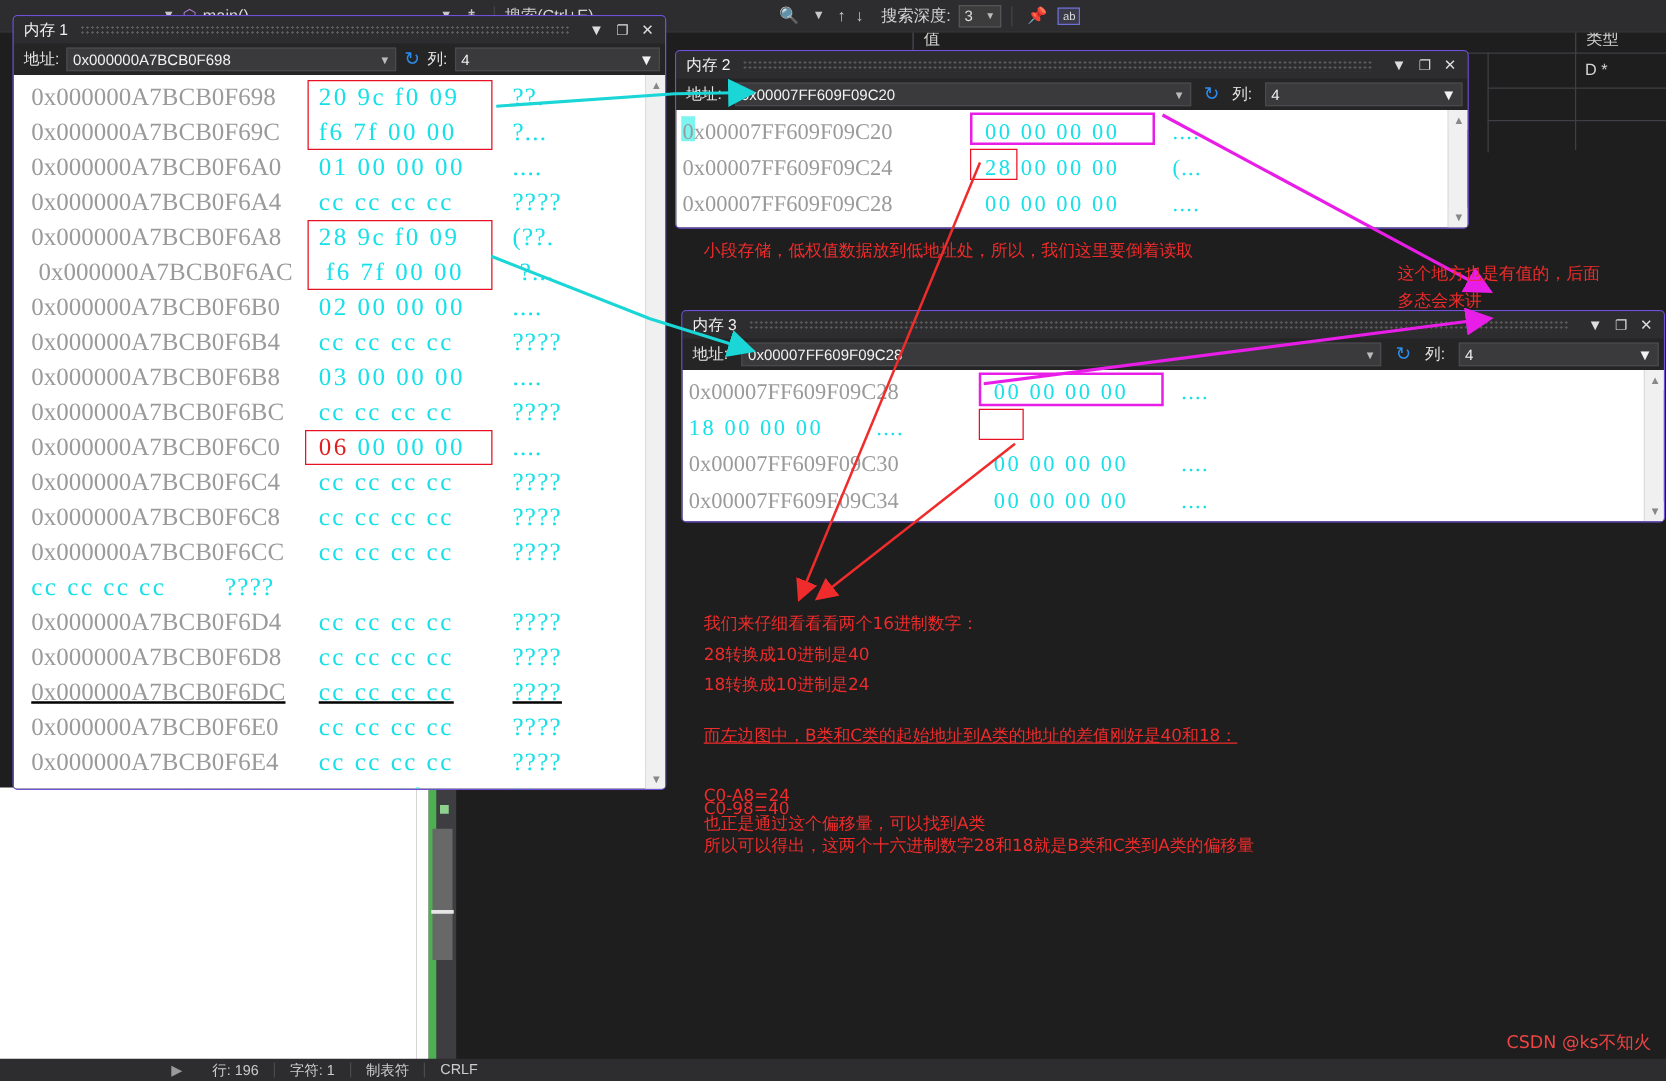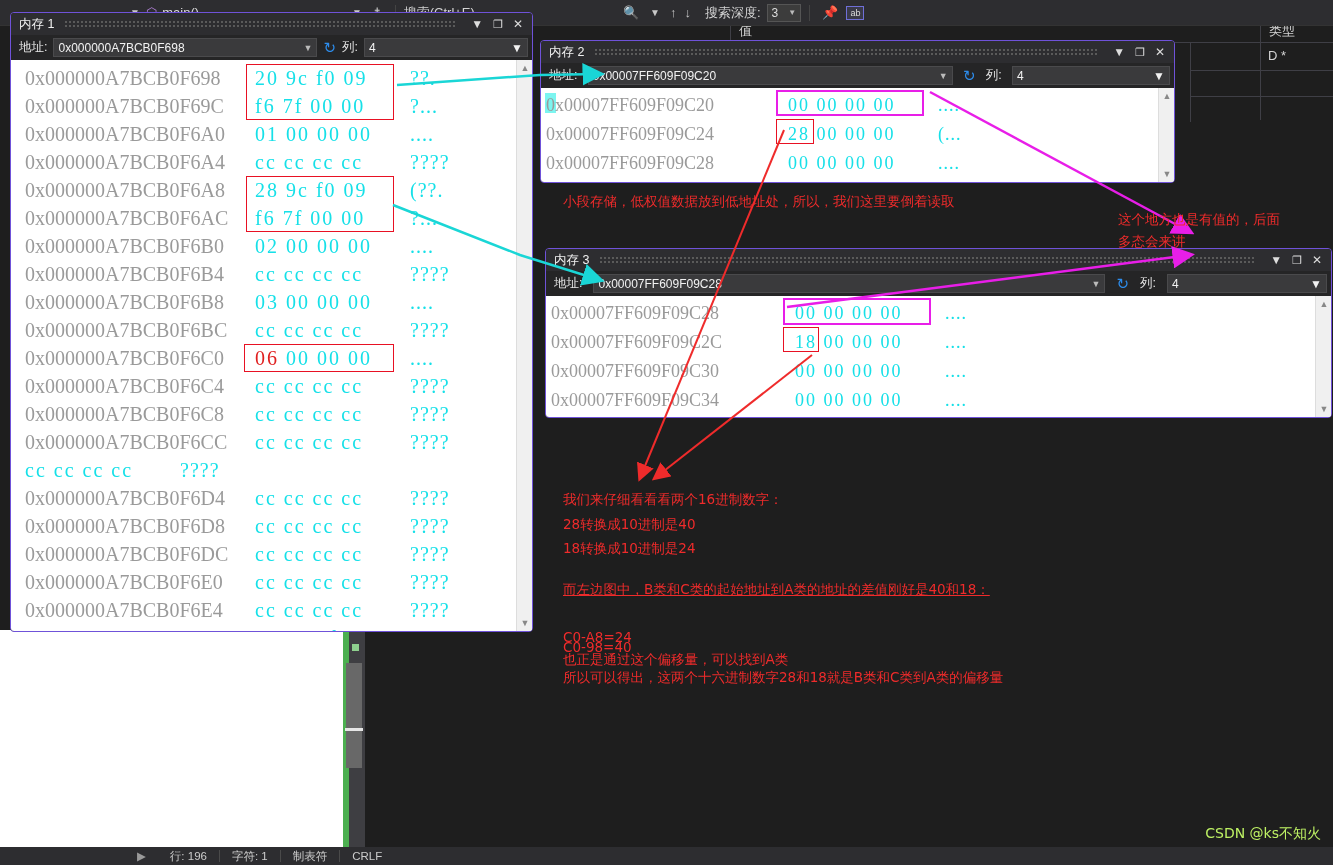--- a/index.html
+++ b/index.html
@@ -144,21 +144,21 @@
   .anno {
     position: absolute; color: #ef2b2b; font-size: 13.5px; line-height: 22px;
     white-space: pre; font-family: "DejaVu Sans", sans-serif;
   }
 
   .overlay-svg {
     position: absolute; left: 0; top: 0; width: 1333px; height: 865px;
     pointer-events: none;
   }
   .watermark {
-    position: absolute; right: 12px; bottom: 22px; color: #bef264;
+    position: absolute; right: 12px; bottom: 22px; color: #ef4444;
     font-size: 14px; font-family: "DejaVu Sans", sans-serif;
   }
 </style>
 </head>
 <body>
 
 <div id="root">
 
   <div class="watch-vline" style="left:730px; top:0; height:42px;"></div>
   <div class="watch-col-header" style="left:730px; width:530px;">值</div>
@@ -248,21 +248,21 @@
           <div class="mem-row" style="height: 28px; line-height: 28px;">
             <span class="mem-addr" style="width: 230px;">0x000000A7BCB0F6A4</span>
             <span class="mem-hex" style="width: 155px; letter-spacing: 2px;">cc cc cc cc</span>
             <span class="mem-ascii">????</span>
           </div>
           <div class="mem-row" style="height: 28px; line-height: 28px;">
             <span class="mem-addr" style="width: 230px;">0x000000A7BCB0F6A8</span>
             <span class="mem-hex" style="width: 155px; letter-spacing: 2px;">28 9c f0 09</span>
             <span class="mem-ascii">(??.</span>
           </div>
-          <div class="mem-row" style="height: 28px; line-height: 28px;">
+          <div class="mem-row" style="height: 28px; line-height: 28px; justify-content: center;">
             <span class="mem-addr" style="width: 230px;">0x000000A7BCB0F6AC</span>
             <span class="mem-hex" style="width: 155px; letter-spacing: 2px;">f6 7f 00 00</span>
             <span class="mem-ascii">?...</span>
           </div>
           <div class="mem-row" style="height: 28px; line-height: 28px;">
             <span class="mem-addr" style="width: 230px;">0x000000A7BCB0F6B0</span>
             <span class="mem-hex" style="width: 155px; letter-spacing: 2px;">02 00 00 00</span>
             <span class="mem-ascii">....</span>
           </div>
           <div class="mem-row" style="height: 28px; line-height: 28px;">
@@ -307,21 +307,21 @@
           <div class="mem-row" style="height: 28px; line-height: 28px;">
             <span class="mem-addr" style="width: 230px;">0x000000A7BCB0F6D4</span>
             <span class="mem-hex" style="width: 155px; letter-spacing: 2px;">cc cc cc cc</span>
             <span class="mem-ascii">????</span>
           </div>
           <div class="mem-row" style="height: 28px; line-height: 28px;">
             <span class="mem-addr" style="width: 230px;">0x000000A7BCB0F6D8</span>
             <span class="mem-hex" style="width: 155px; letter-spacing: 2px;">cc cc cc cc</span>
             <span class="mem-ascii">????</span>
           </div>
-          <div class="mem-row" style="height: 28px; line-height: 28px;">
+          <div class="mem-row" style="height: 28px; line-height: 28px; text-decoration: underline;">
             <span class="mem-addr" style="width: 230px;">0x000000A7BCB0F6DC</span>
             <span class="mem-hex" style="width: 155px; letter-spacing: 2px;">cc cc cc cc</span>
             <span class="mem-ascii">????</span>
           </div>
           <div class="mem-row" style="height: 28px; line-height: 28px;">
             <span class="mem-addr" style="width: 230px;">0x000000A7BCB0F6E0</span>
             <span class="mem-hex" style="width: 155px; letter-spacing: 2px;">cc cc cc cc</span>
             <span class="mem-ascii">????</span>
           </div>
           <div class="mem-row" style="height: 28px; line-height: 28px;">
@@ -417,21 +417,20 @@
       </span>
     </div>
     <div class="memwin-body" id="mem3body" style="height:121px;">
       <div class="mem-rows" id="mem3rows" style="font-size:18px; padding:3px 0 0 5px;">
           <div class="mem-row" style="height: 29px; line-height: 29px;">
             <span class="mem-addr" style="width: 244px;">0x00007FF609F09C28</span>
             <span class="mem-hex" style="width: 150px; letter-spacing: 2px;">00 00 00 00</span>
             <span class="mem-ascii">....</span>
           </div>
           <div class="mem-row" style="height: 29px; line-height: 29px;">
-            <span class="mem-addr" style="width: 244px;">0x00007FF609F09C2C</span>
             <span class="mem-hex" style="width: 150px; letter-spacing: 2px;">18 00 00 00</span>
             <span class="mem-ascii">....</span>
           </div>
           <div class="mem-row" style="height: 29px; line-height: 29px;">
             <span class="mem-addr" style="width: 244px;">0x00007FF609F09C30</span>
             <span class="mem-hex" style="width: 150px; letter-spacing: 2px;">00 00 00 00</span>
             <span class="mem-ascii">....</span>
           </div>
           <div class="mem-row" style="height: 29px; line-height: 29px;">
             <span class="mem-addr" style="width: 244px;">0x00007FF609F09C34</span>

